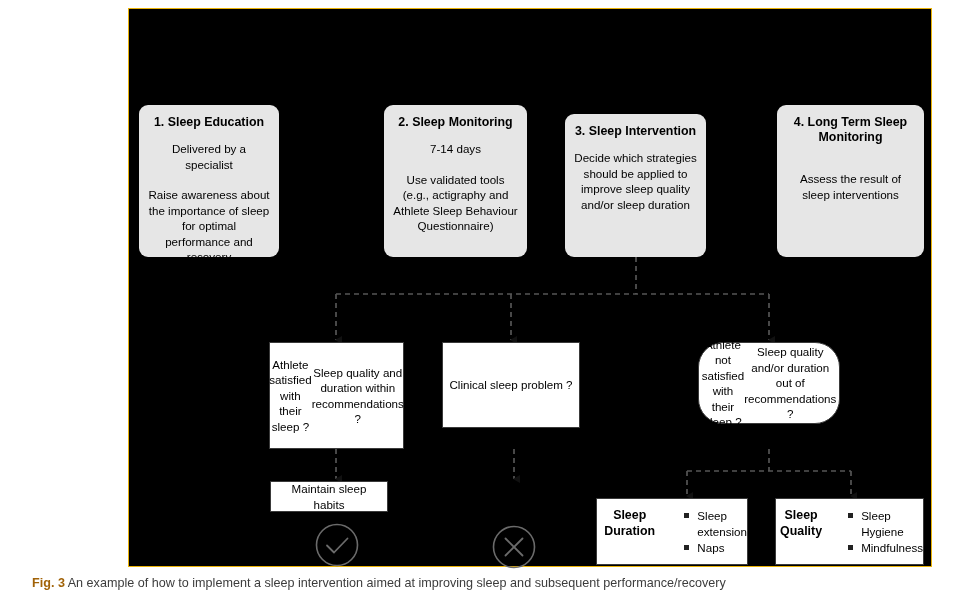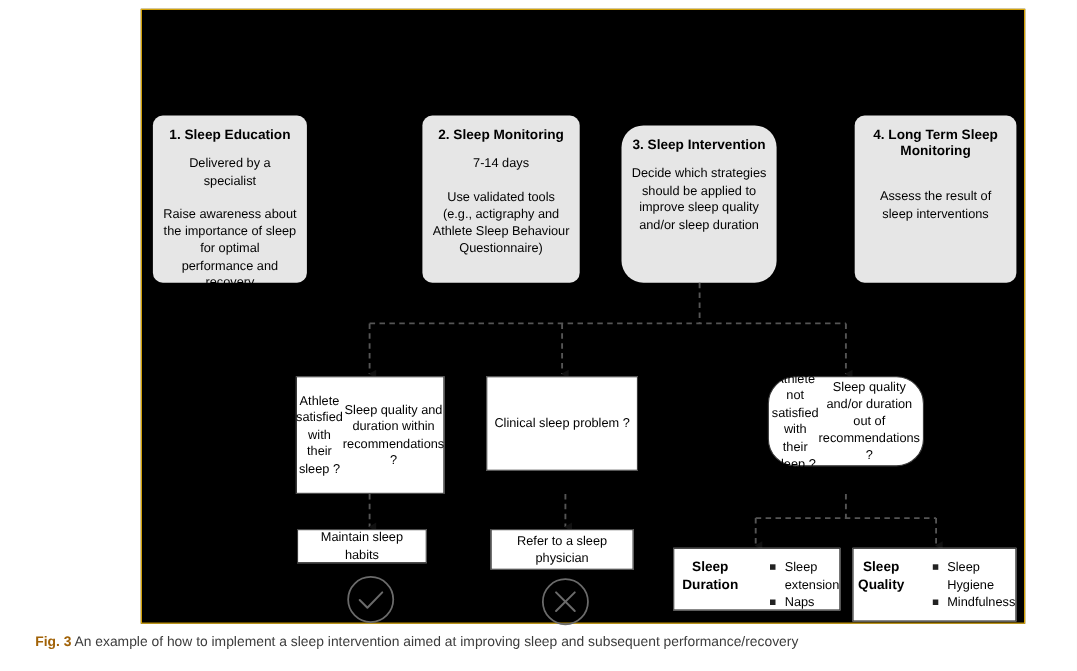--- a/index.html
+++ b/index.html
@@ -135,21 +135,21 @@
       <div class="stage-line">Raise awareness about the importance of sleep for optimal performance and recovery</div>
     </div>
 
     <div class="stage" style="left:219px;top:96px;width:143px;height:152px;margin-left:36px;">
       <div class="stage-title">2. Sleep Monitoring</div>
       <div class="stage-line">7-14 days</div>
       <div class="gap"></div>
       <div class="stage-line">Use validated tools (e.g., actigraphy and Athlete Sleep Behaviour Questionnaire)</div>
     </div>
 
-    <div class="stage" style="left:436px;top:105px;width:141px;height:143px;border-radius:20px;">
+    <div class="stage" style="left:436px;top:105px;width:141px;height:143px;">
       <div class="stage-title">3. Sleep Intervention</div>
       <div class="stage-line">Decide which strategies should be applied to improve sleep quality and/or sleep duration</div>
     </div>
 
     <div class="stage" style="left:648px;top:96px;width:147px;height:152px;">
       <div class="stage-title">4. Long Term Sleep Monitoring</div>
       <div class="gap"></div>
       <div class="stage-line">Assess the result of sleep interventions</div>
     </div>
 
@@ -193,39 +193,36 @@
     <div class="wbox" style="left:569px;top:333px;width:142px;height:82px;border-radius:25px;">
       <span class="wline">Athlete not satisfied with their sleep ?</span>
       <span class="wgap"></span>
       <span class="wline">Sleep quality and/or duration out of recommendations ?</span>
     </div>
 
     <div class="wbox" style="left:141px;top:472px;width:118px;height:31px;">
       <span class="wline">Maintain sleep habits</span>
     </div>
 
-    <div class="wbox" style="left:317px;top:472px;width:130px;height:37px;">
-      <span class="wline">Refer to a sleep physician</span>
-    </div>
 
     <div class="verdict" style="left:185px;top:513px;">
       <svg viewBox="0 0 46 46" width="46" height="46">
         <circle cx="23" cy="23" r="20.5" fill="none" stroke="#6b6b6b" stroke-width="1.6"></circle>
         <path d="M13 23.5 L20 30.5 L33.5 16.5" fill="none" stroke="#6b6b6b" stroke-width="1.8" stroke-linecap="round" stroke-linejoin="round"></path>
       </svg>
     </div>
 
     <div class="verdict" style="left:362px;top:515px;">
       <svg viewBox="0 0 46 46" width="46" height="46">
         <circle cx="23" cy="23" r="20.5" fill="none" stroke="#6b6b6b" stroke-width="1.6"></circle>
         <path d="M14.5 14.5 L31.5 31.5 M31.5 14.5 L14.5 31.5" fill="none" stroke="#6b6b6b" stroke-width="1.8" stroke-linecap="round"></path>
       </svg>
     </div>
 
-    <div class="wbox bulletbox" style="left:483px;top:489px;width:152px;height:57px;">
+    <div class="wbox bulletbox" style="left:467px;top:489px;width:152px;height:67px;">
       <div class="wtitle">Sleep Duration</div>
       <ul class="bullets">
         <li>Sleep extension</li>
         <li>Naps</li>
       </ul>
     </div>
 
     <div class="wbox bulletbox" style="left:646px;top:489px;width:149px;height:67px;">
       <div class="wtitle">Sleep Quality</div>
       <ul class="bullets">

